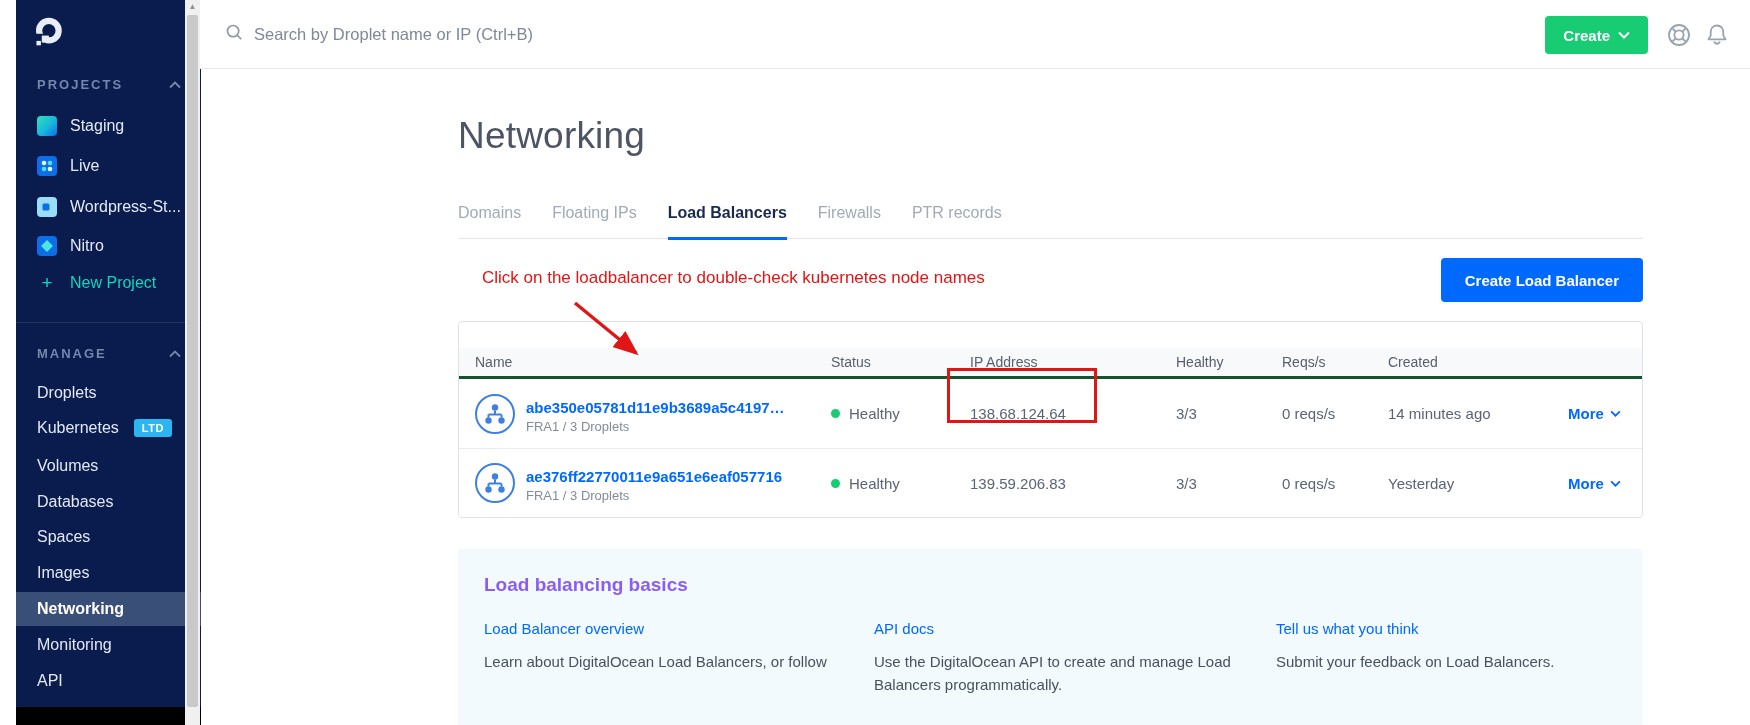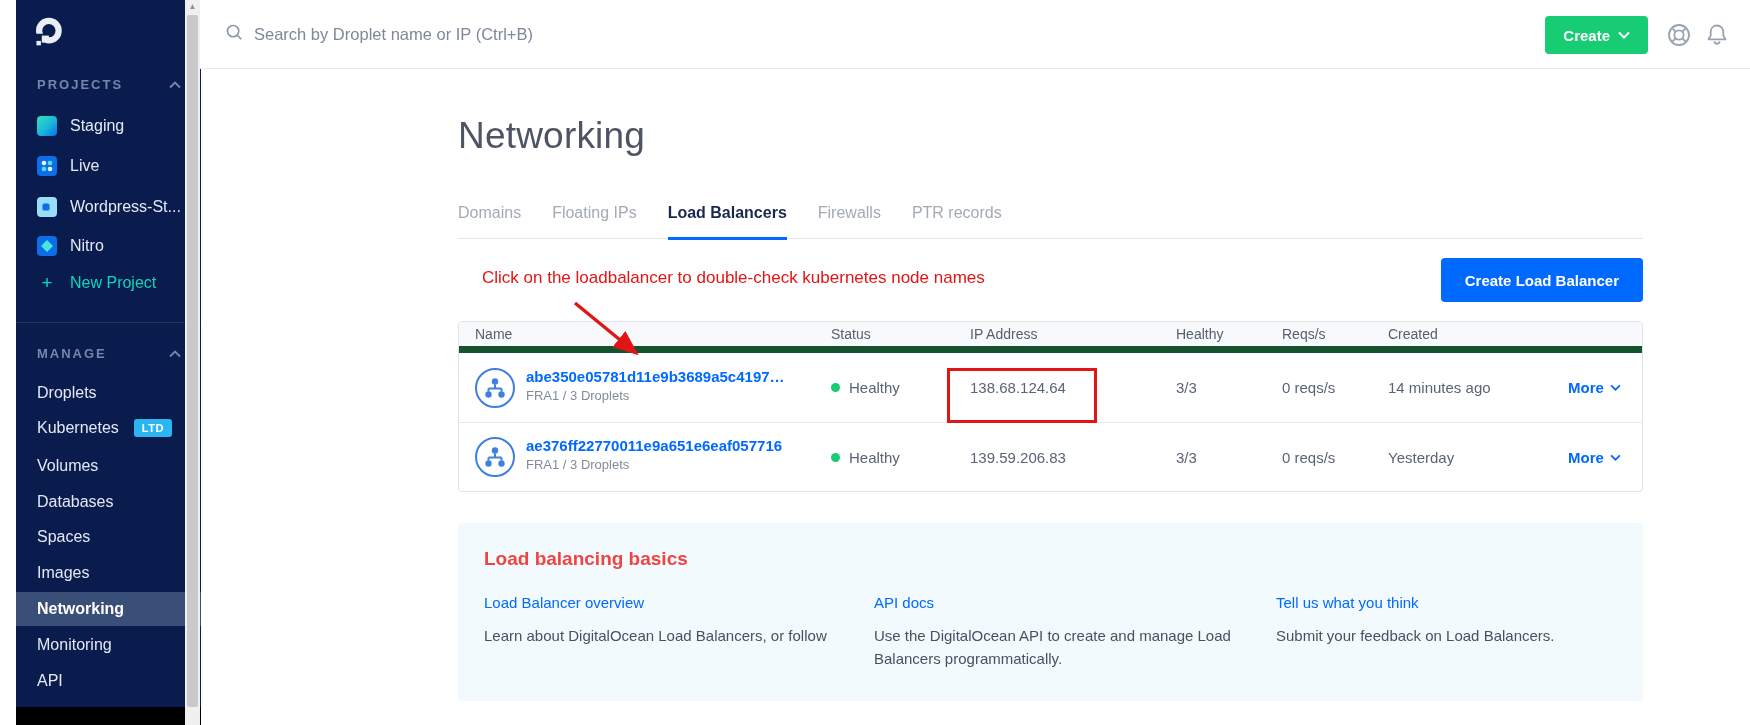--- a/index.html
+++ b/index.html
@@ -60,40 +60,40 @@
   .create-lb-btn { position:absolute; right:0; top:3px; height:44px; padding:0 24px; background:#0069FF;
     color:#fff; border:none; border-radius:4px; font-size:15px; font-weight:bold; cursor:pointer;
     font-family:"Liberation Sans", sans-serif; }
   .arrow-overlay { position:absolute; left:0; top:0; width:700px; height:200px; pointer-events:none; z-index:6; }
   .red-rect { position:absolute; left:489px; top:113px; width:150px; height:55px;
     border:3px solid #E01616; z-index:5; pointer-events:none; }
 
   
   .lb-table { border:1px solid #DFE3E8; border-radius:4px; background:#fff; overflow:hidden; }
   .t-grid { display:grid; grid-template-columns:372px 139px 206px 106px 106px 180px 1fr; align-items:center; }
-  .t-head { height:31px; background:#F8F9FB; border-bottom:7px solid #14532d; }
+  .t-head { height:31px; background:#F8F9FB; border-bottom:3px solid #14532d;margin-top:26px; }
   .t-head > div { font-size:14px; color:#57606E; }
   .pad-first { padding-left:16px; }
   .t-row { height:69px; }
   .t-row + .t-row { border-top:1px solid #E8EBEE; }
   .cell { font-size:15px; color:#5A6475; }
-  .name-cell { display:flex; align-items:flex-start; gap:11px; padding-left:16px; }
+  .name-cell { display:flex; align-items:flex-end; gap:11px; padding-left:16px; }
   .lb-circle { width:40px; height:40px; border:2px solid #3E80E2; border-radius:50%; flex:0 0 40px;
     display:flex; align-items:center; justify-content:center; }
   .name-lines { display:flex; flex-direction:column; }
   .lb-name { color:#0069FF; font-size:15px; font-weight:bold; cursor:pointer; }
   .lb-sub { color:#828B99; font-size:13px; margin-top:3px; }
   .status-cell { display:flex; align-items:center; gap:9px; }
   .dot { width:9px; height:9px; border-radius:50%; background:#17CC72; }
   .more-cell { display:flex; align-items:center; gap:6px; color:#0069FF; font-size:15px;
     font-weight:bold; cursor:pointer; }
 
   
   .basics { margin-top:31px; background:#F2FAFD; border-radius:3px; padding:25px 26px 30px 26px; }
-  .basics h2 { font-size:19px; font-weight:bold; color:#ef4444; }
+  .basics h2 { font-size:19px; font-weight:bold; color:#8b5cf6; }
   .basics-grid { display:grid; grid-template-columns:378px 390px 1fr; margin-top:24px; column-gap:12px; }
   .basics-link { color:#0069FF; font-size:15px; cursor:pointer; display:inline-block; margin-bottom:13px; }
   .basics-text { font-size:15px; color:#48525F; line-height:1.55; max-width:360px; }
   .inline-link { color:#0069FF; cursor:pointer; }
 </style>
 </head>
 <body>
 
 <div class="sidebar">
   <div class="do-logo">

